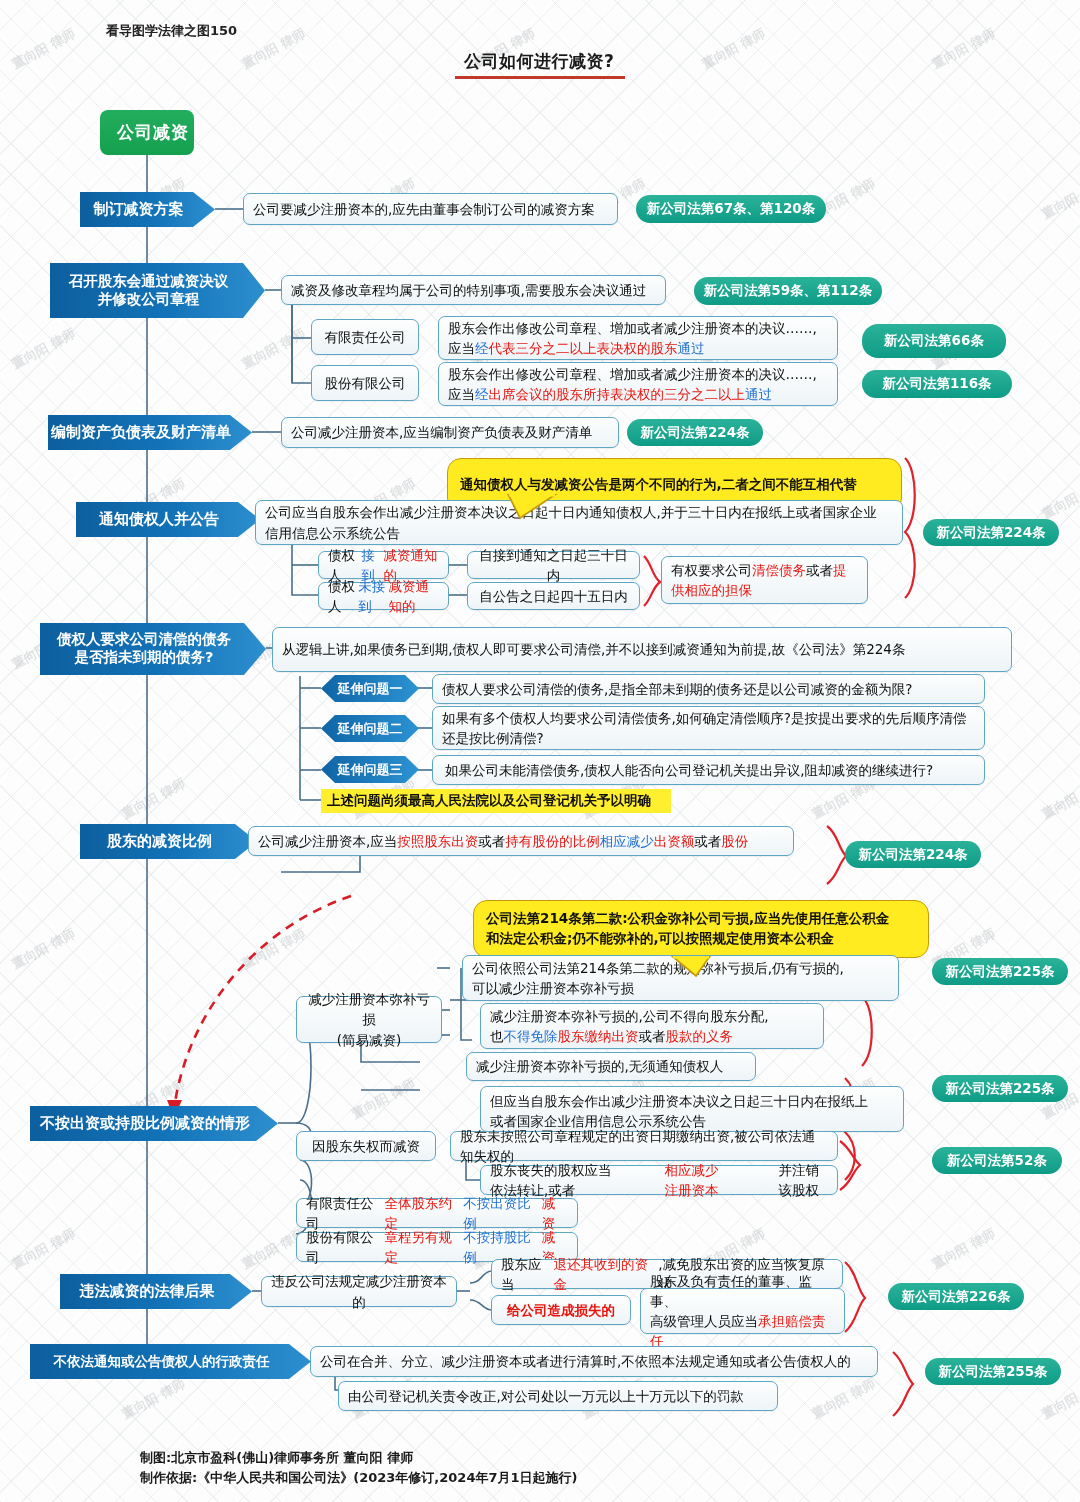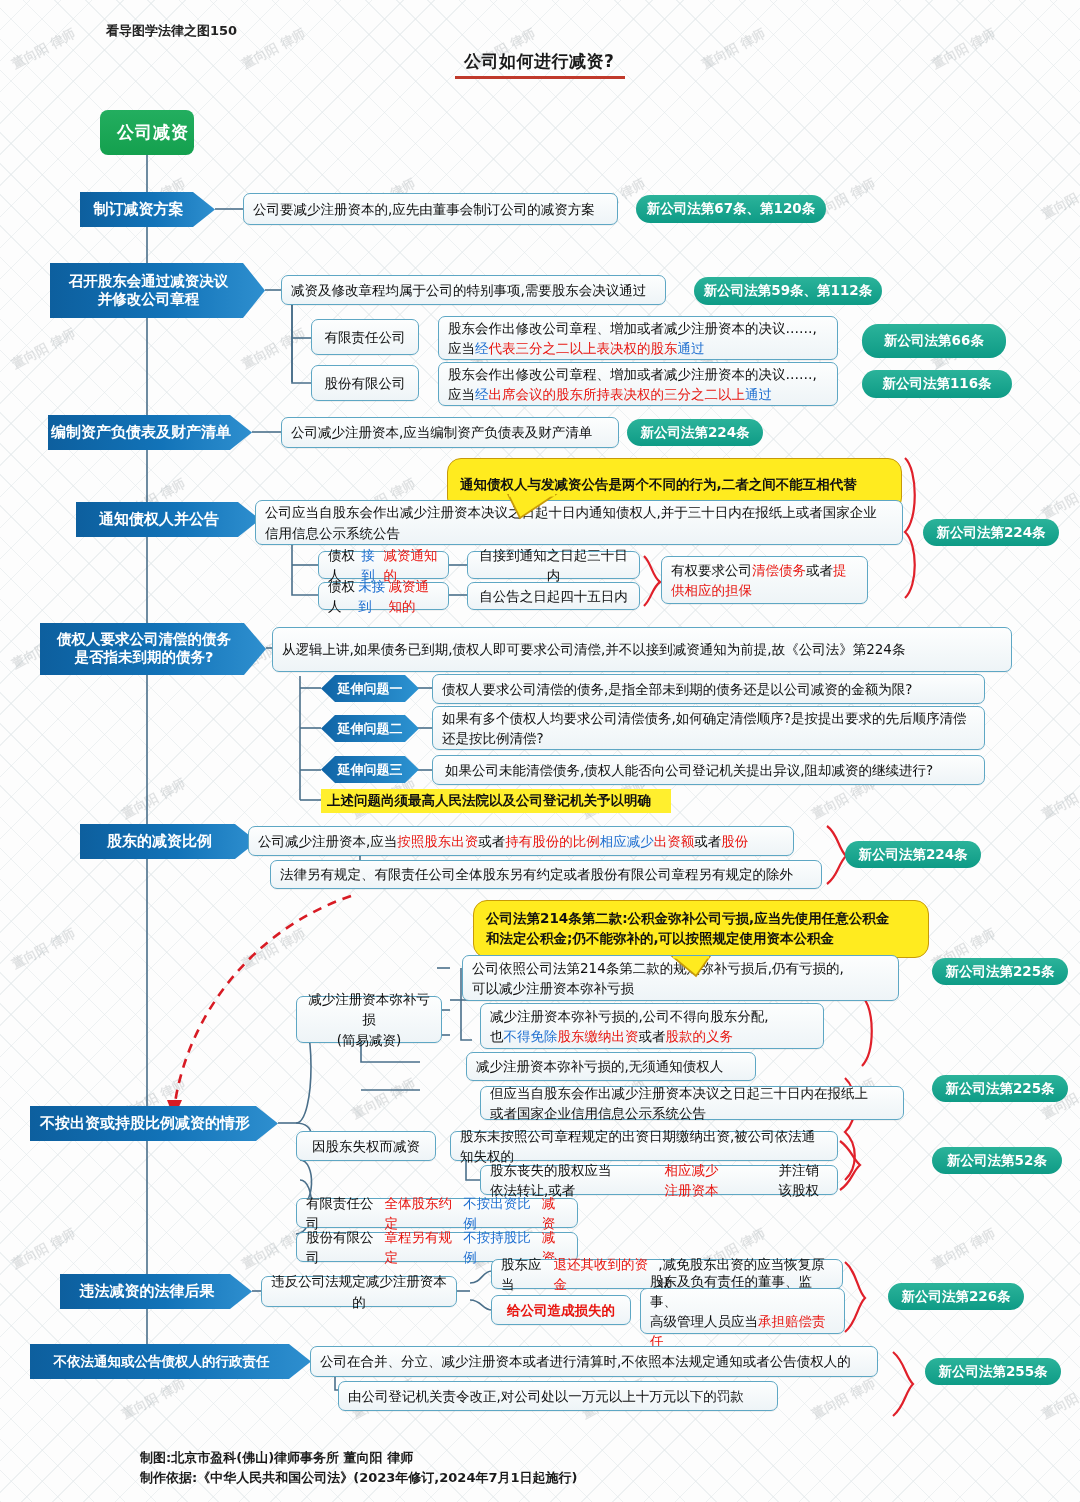--- a/index.html
+++ b/index.html
@@ -329,21 +329,20 @@
     <span class="k">公司减少注册资本,应当</span>
       <span class="r">按照股东出资</span>
       <span class="k">或者</span>
       <span class="r">持有股份的比例</span>
       <span class="b">相应</span>
       <span class="b">减少</span>
       <span class="r">出资额</span>
       <span class="k">或者</span>
       <span class="r">股份</span>
   </div>
-  <div class="node box" style="left:270px;top:860px;width:552px;height:29px;">法律另有规定、有限责任公司全体股东另有约定或者股份有限公司章程另有规定的除外</div>
   <div class="node pill" style="left:845px;top:841px;width:136px;height:27px;">新公司法第224条</div>
 
   <div class="node yellow" style="left:473px;top:900px;width:456px;height:58px;flex-direction:column;align-items:flex-start;justify-content:center;">
     <span>公司法第214条第二款:公积金弥补公司亏损,应当先使用任意公积金</span>
     <span>和法定公积金;仍不能弥补的,可以按照规定使用资本公积金</span>
   </div>
   <svg class="tail" style="left:670px;top:956px;" width="46" height="22">
     <path d="M2 0 L40 0 L26 20 Z" fill="#ffeb1f" stroke="#c79a09" stroke-width="1.8"></path>
     <path d="M3 1 L39 1" stroke="#ffeb1f" stroke-width="3"></path>
   </svg>
@@ -358,21 +357,21 @@
     <span>(简易减资)</span>
   </div>
 
   <div class="node box" style="left:480px;top:1003px;width:344px;height:46px;flex-direction:column;align-items:flex-start;justify-content:center;">
     <span>减少注册资本弥补亏损的,公司不得向股东分配,</span>
     <span><span class="k">也</span><span class="b">不得免除</span><span class="r">股东缴纳出资</span><span class="k">或者</span><span class="r">股款的义务</span></span>
   </div>
 
   <div class="node box" style="left:466px;top:1052px;width:290px;height:29px;">减少注册资本弥补亏损的,无须通知债权人</div>
 
-  <div class="node box" style="left:480px;top:1086px;width:424px;height:34px;flex-direction:column;align-items:flex-start;justify-content:center;">
+  <div class="node box" style="left:480px;top:1086px;width:424px;height:46px;flex-direction:column;align-items:flex-start;">
     <span>但应当自股东会作出减少注册资本决议之日起三十日内在报纸上</span>
     <span>或者国家企业信用信息公示系统公告</span>
   </div>
 
   <div class="node pill" style="left:932px;top:958px;width:136px;height:27px;">新公司法第225条</div>
   <div class="node pill" style="left:932px;top:1075px;width:136px;height:27px;">新公司法第225条</div>
 
   <div class="node chev" style="left:30px;top:1106px;width:248px;height:35px;">不按出资或持股比例减资的情形</div>
 
   <div class="node box ctr" style="left:296px;top:1131px;width:140px;height:30px;">因股东失权而减资</div>

